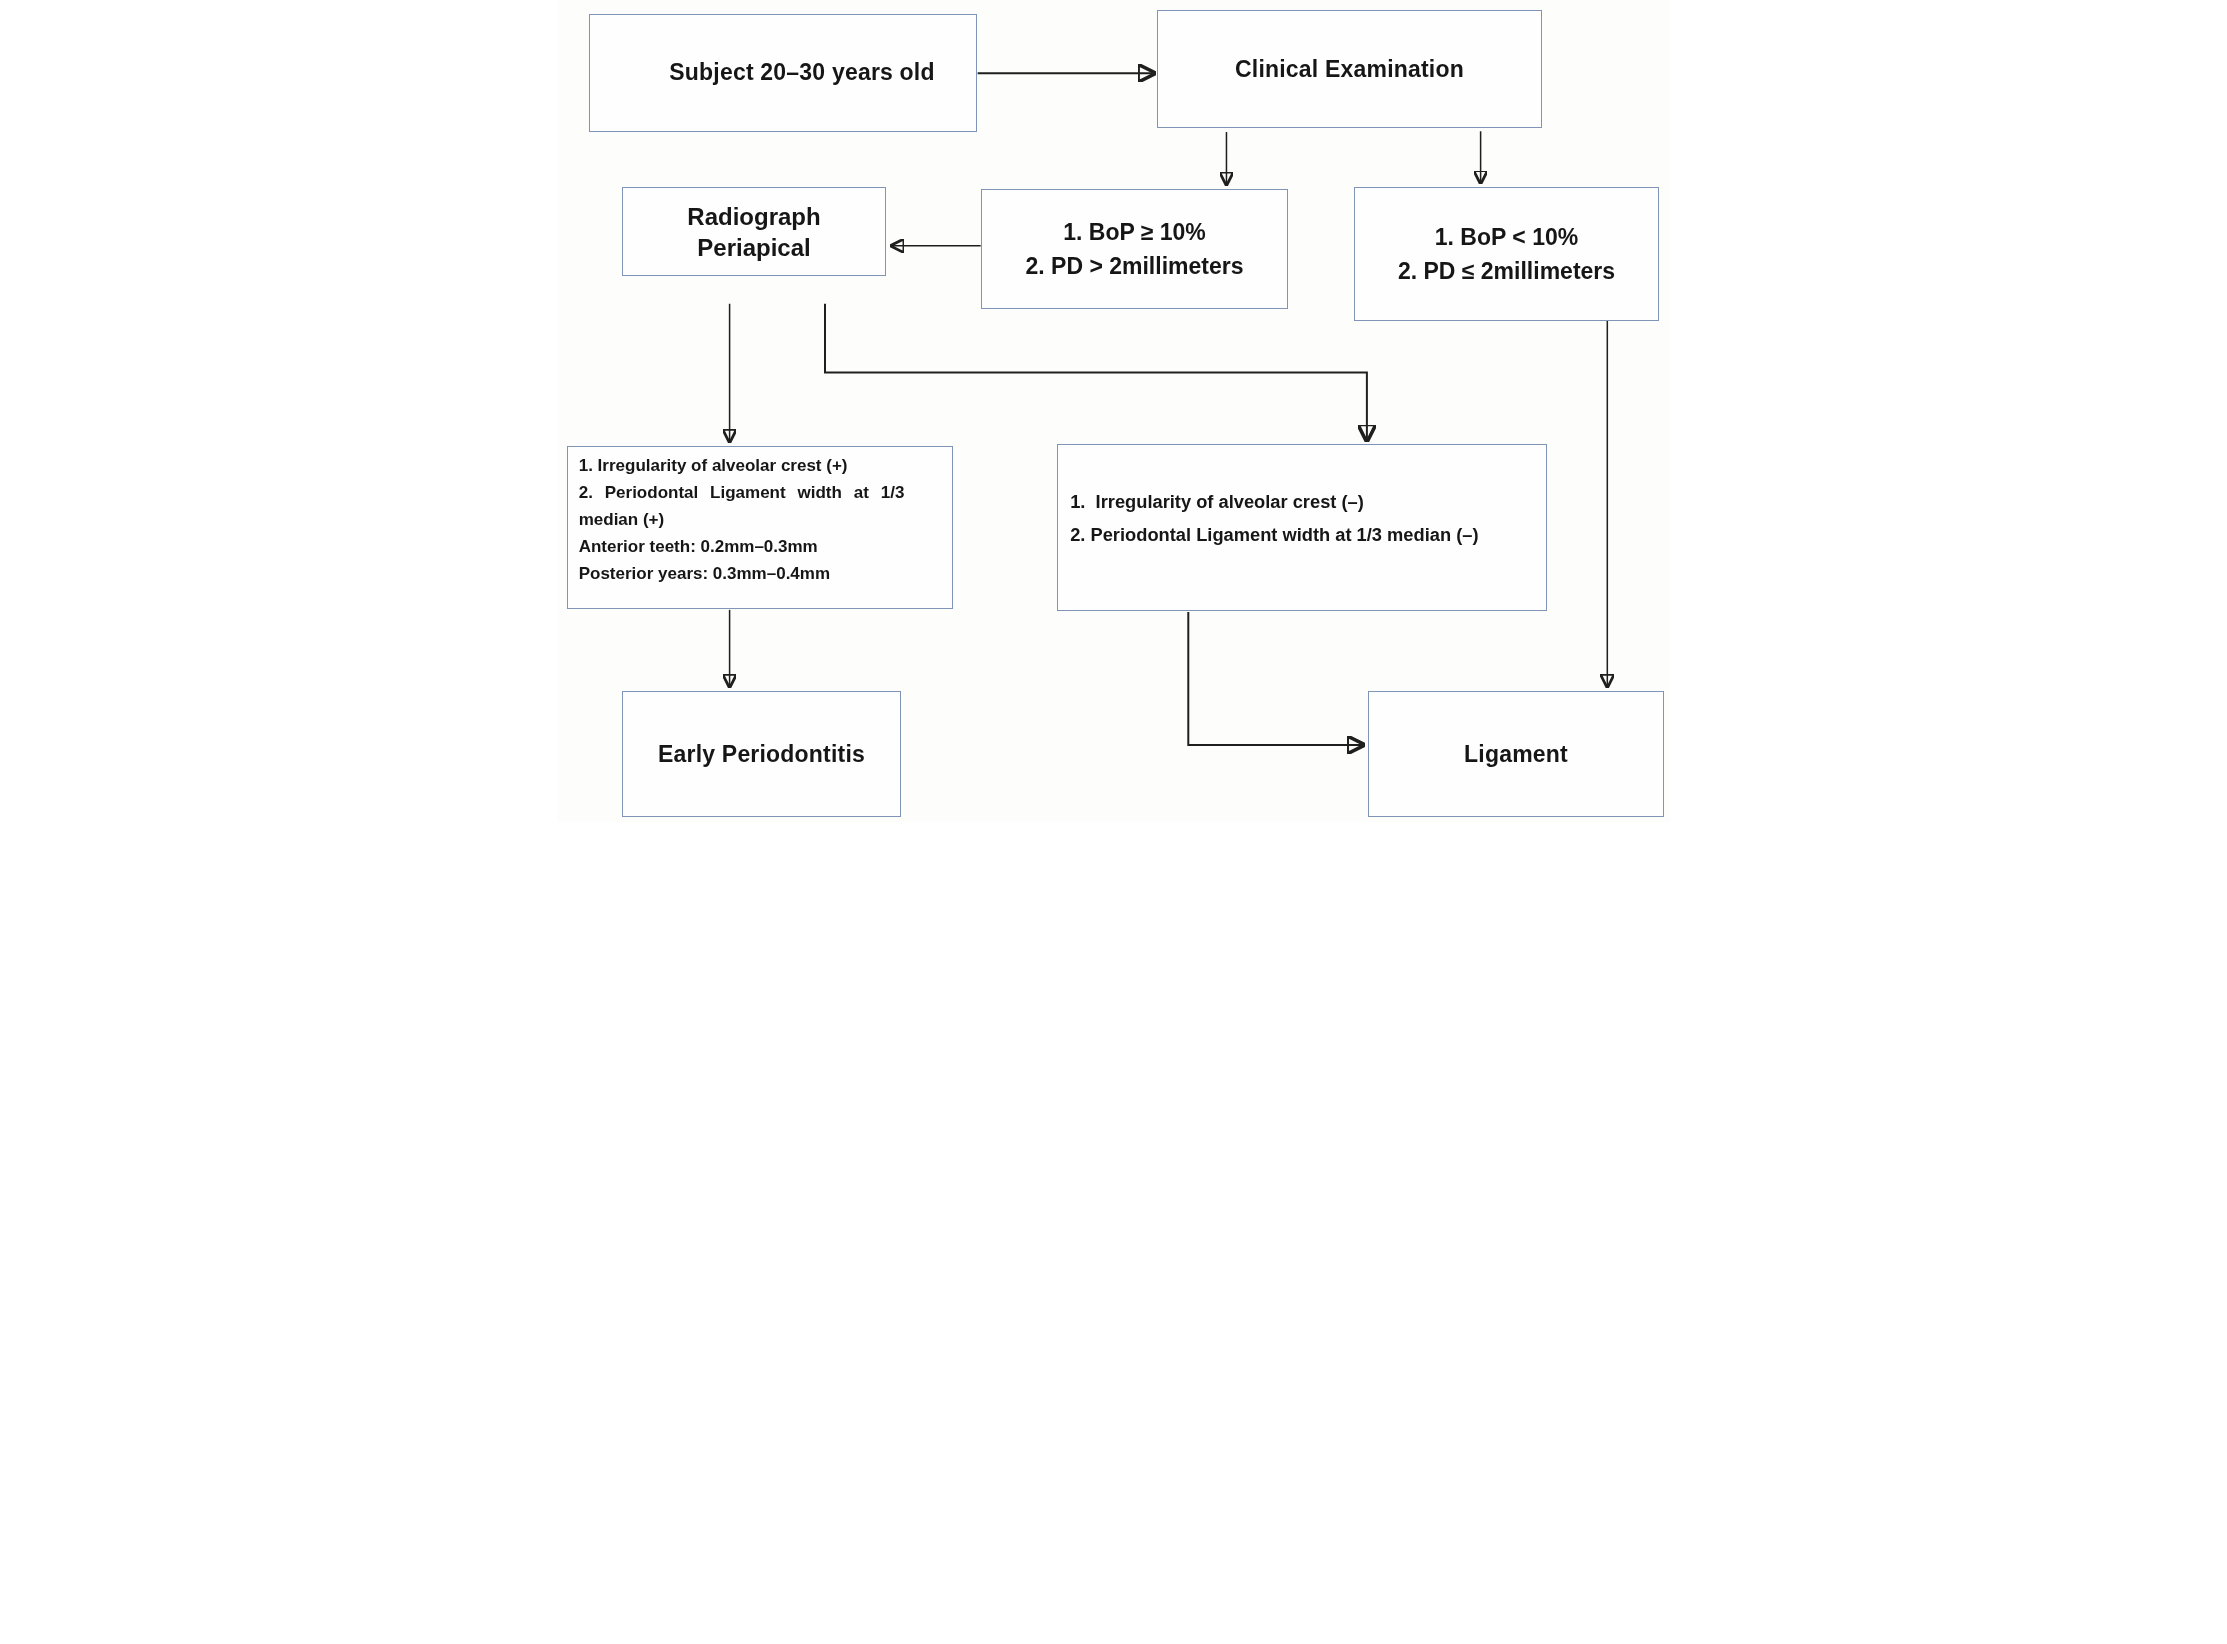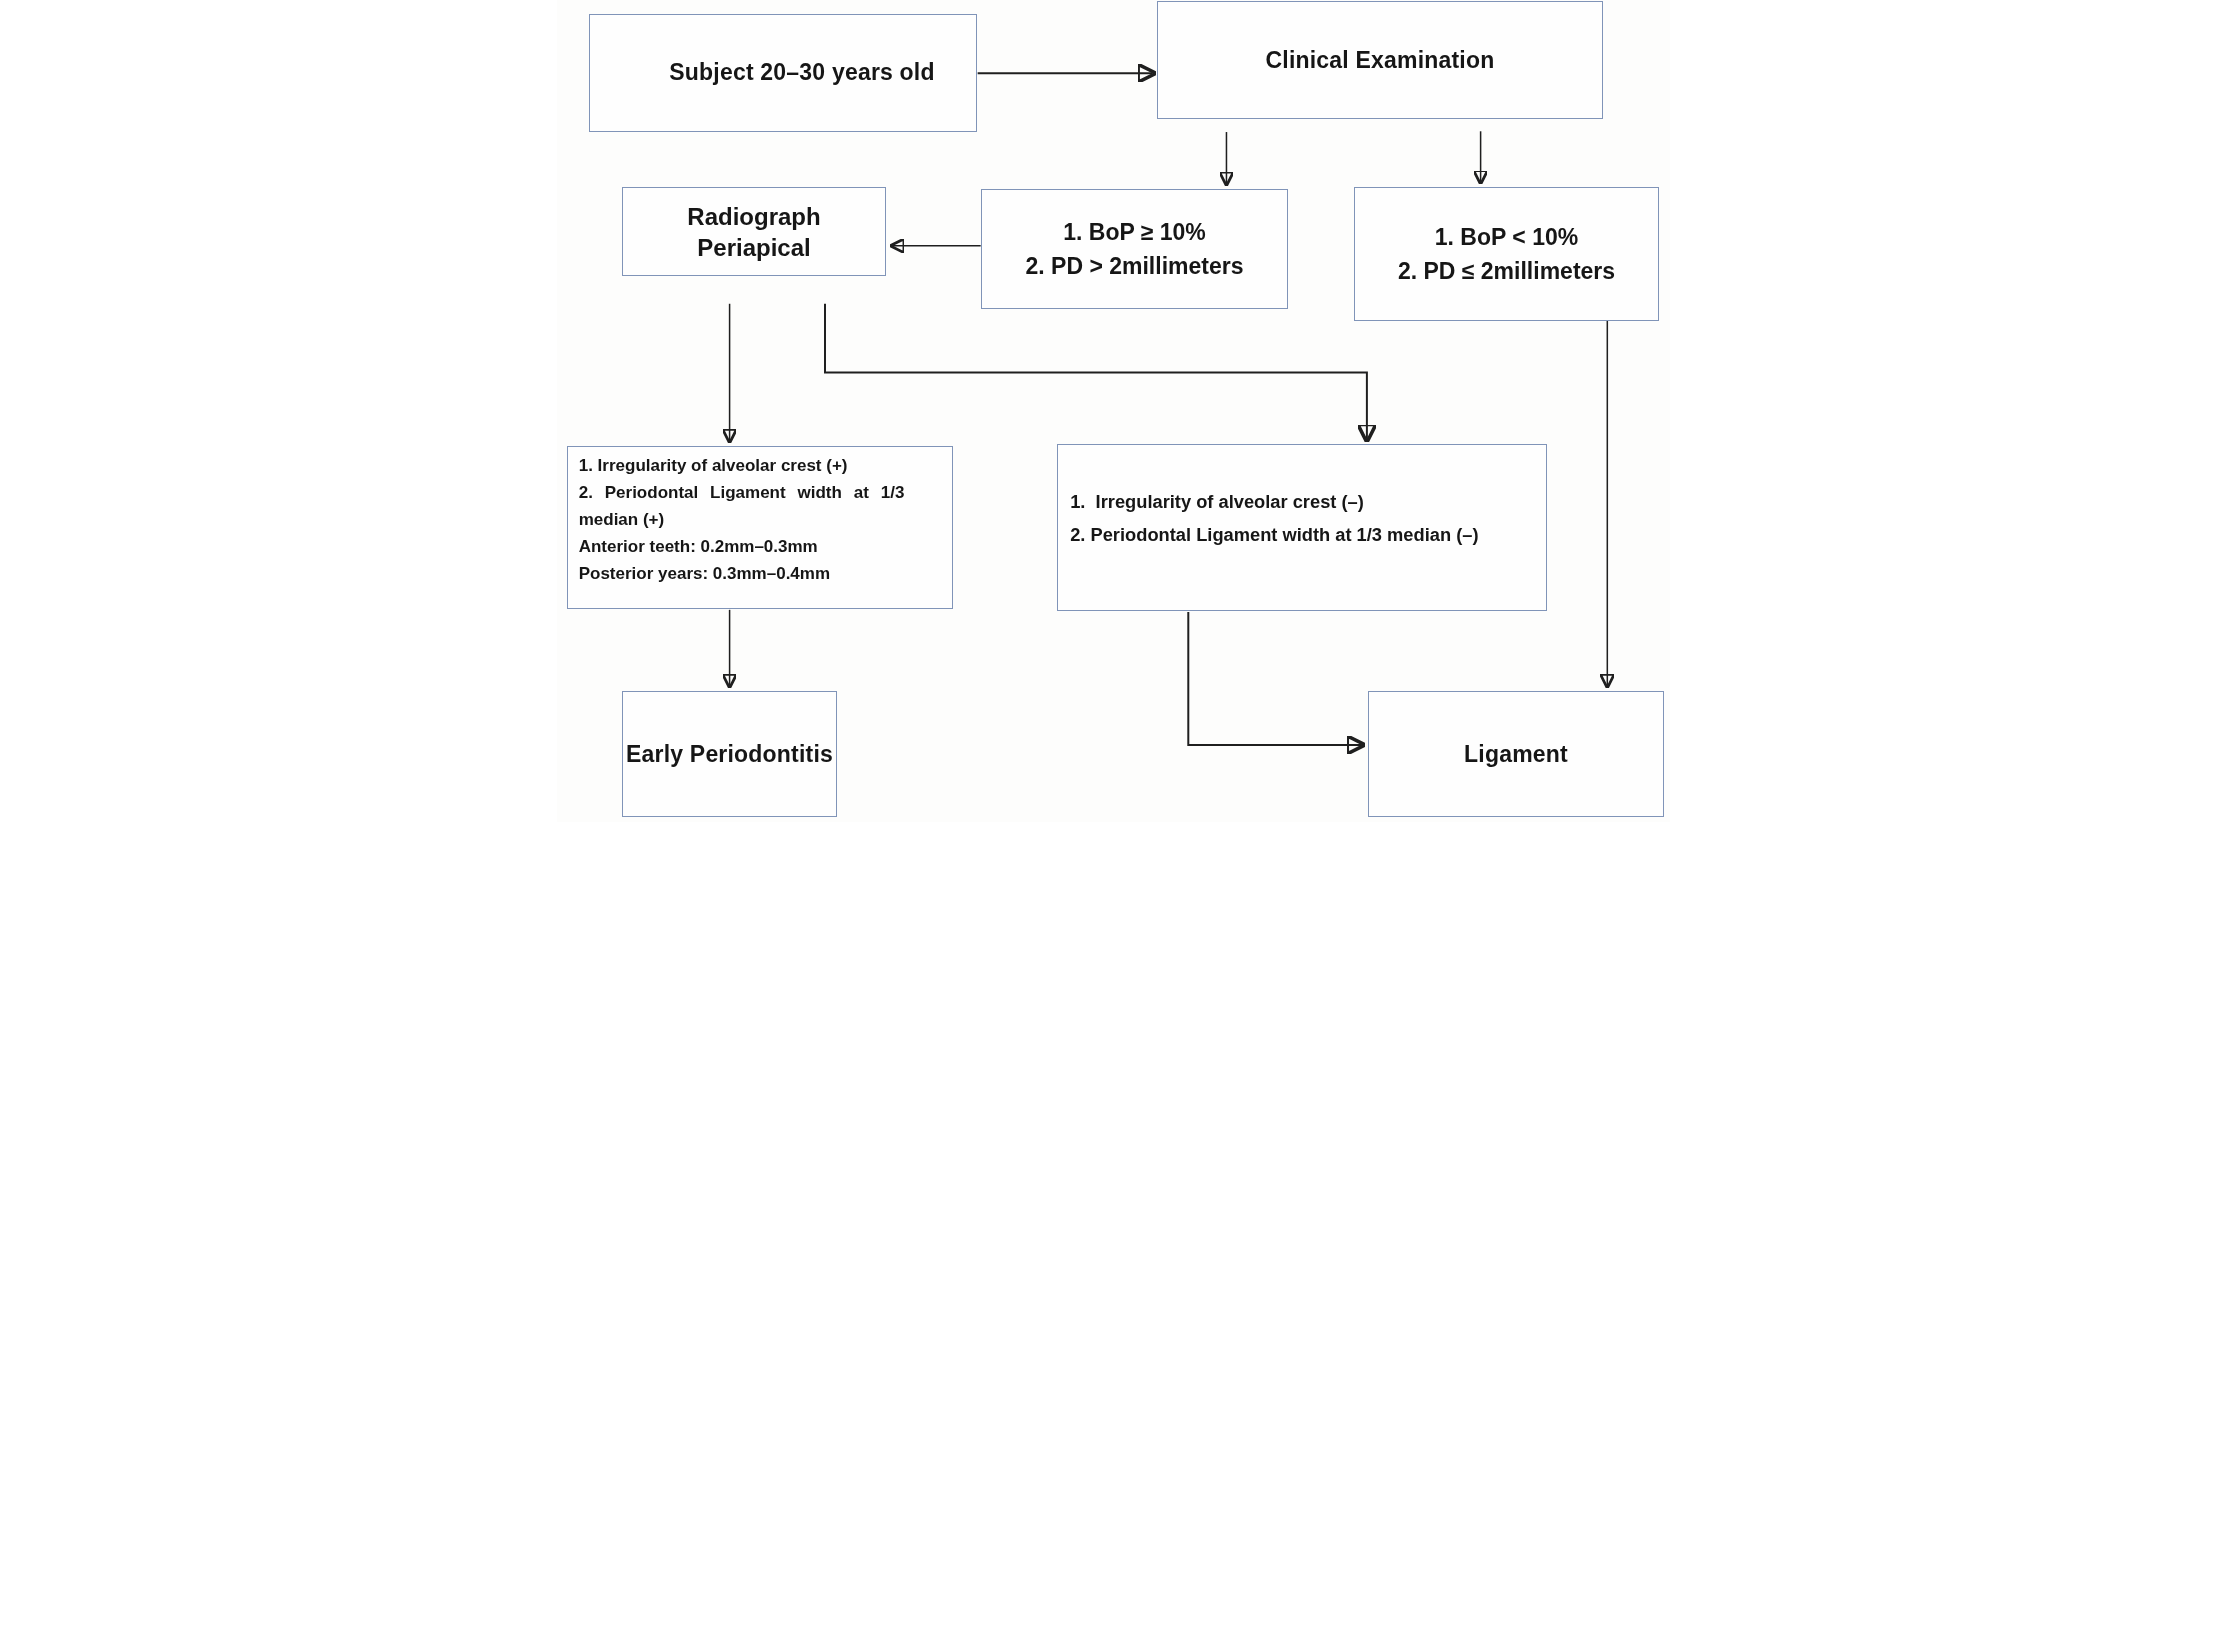--- a/index.html
+++ b/index.html
@@ -57,27 +57,27 @@
   }
   #rad-positive .line.justify { word-spacing: 0.42em; }
   #rad-negative { padding: 40px 13.7px 4.6px 12.2px; }
   #rad-negative .line {
     font-size: 18.3px;
     line-height: 33px;
   }
 
   
   #subject      { left: 32px;   top: 13.7px;  width: 388px; height: 118px; padding-left: 38px; }
-  #clinical     { left: 600px;  top: 1px;  width: 446px; height: 118px; }
+  #clinical     { left: 600px;  top: 10px;  width: 385px; height: 118px; }
   #radiograph   { left: 65px;   top: 187px; width: 264px; height: 89px; }
   #bop-positive { left: 424px;  top: 189px; width: 307px; height: 120px; }
   #bop-negative { left: 797px; top: 187px; width: 305px; height: 134px; }
   #rad-positive { left: 10px;   top: 446px; width: 386px; height: 163px; }
   #rad-negative { left: 500px;  top: 444px; width: 490px; height: 167px; }
-  #early        { left: 65px;   top: 691px; width: 215px; height: 126px; }
+  #early        { left: 65px;   top: 691px; width: 279px; height: 126px; }
   #healthy      { left: 811px; top: 691px; width: 296px; height: 126px; }
 </style>
 </head>
 <body>
 
 <div class="canvas">
 
   <svg class="arrows" viewBox="0 0 1458 1077" xmlns="http://www.w3.org/2000/svg">
     <defs>
       <marker id="ah" viewBox="0 0 10 10" refX="8" refY="5" markerWidth="9" markerHeight="9" orient="auto-start-reverse">

